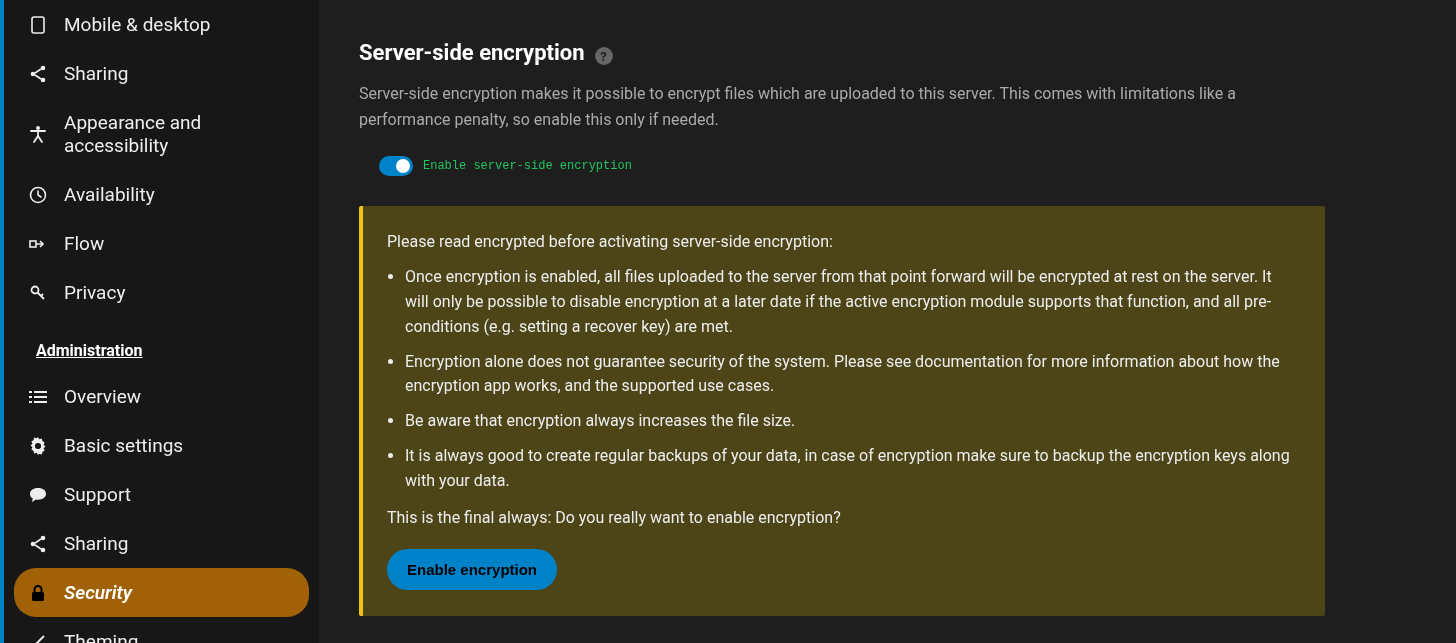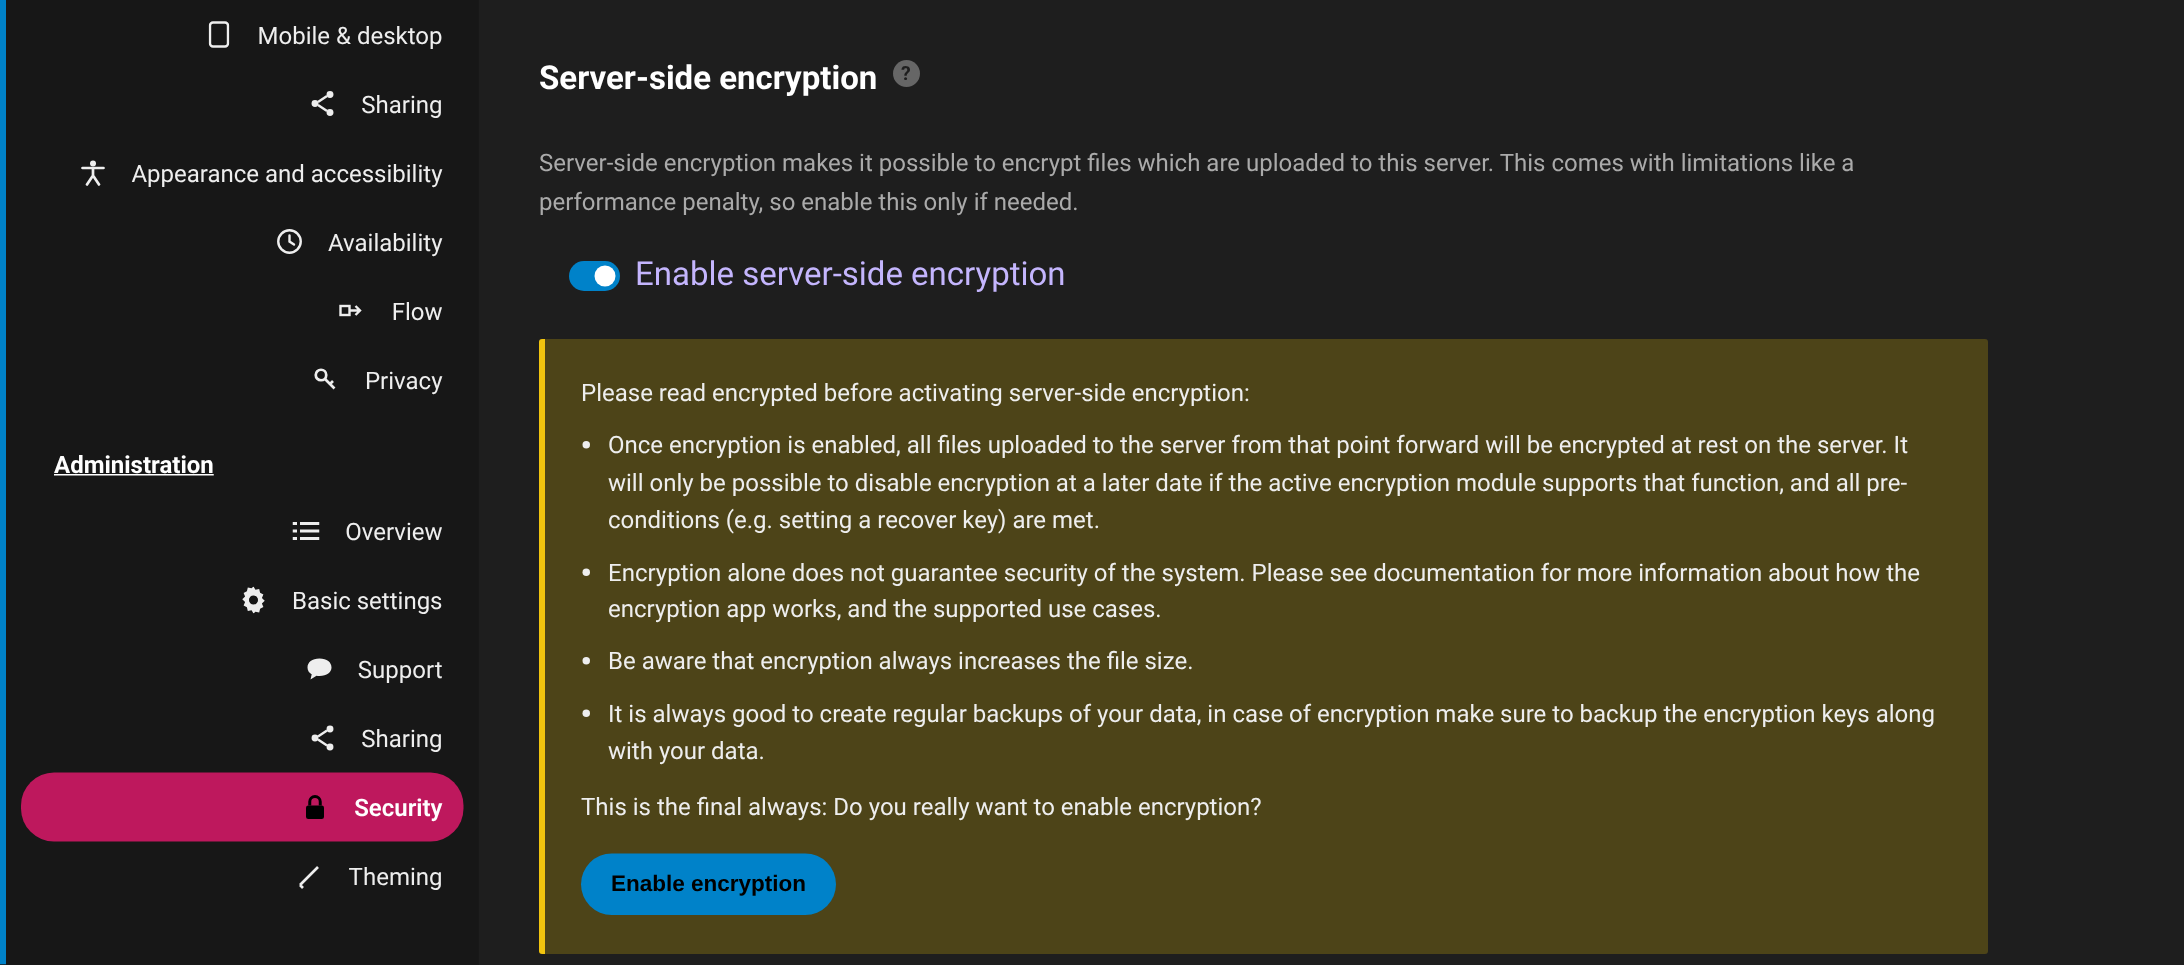--- a/index.html
+++ b/index.html
@@ -26,30 +26,30 @@
       background: #171717;
       flex-shrink: 0;
       padding-top: 0;
       overflow-y: auto;
     }
     .sidebar-item {
       display: flex;
       align-items: center;
       padding: 13px 14px;
       cursor: pointer;
-      font-size: 16px;
+      font-size: 19px;
       color: #eee;
       margin: 0 10px;
       border-radius: 22px;
-      justify-content: flex-end;
     }
     .sidebar-item.active {
-      background: #be185d;
+      background: #a16207;
       color: #fff;
       font-weight: 600;
+      font-style: italic;
     }
     .sidebar-item .icon {
       width: 20px;
       height: 20px;
       margin-right: 16px;
       display: flex;
       align-items: center;
       justify-content: center;
       flex-shrink: 0;
     }
@@ -63,23 +63,23 @@
     .main {
       flex: 1;
       background: #1e1e1e;
       padding: 40px 40px;
       overflow-y: auto;
     }
     .section-title {
       font-size: 22px;
       font-weight: 700;
       display: flex;
-      align-items: flex-start;
+      align-items: flex-end;
       gap: 10px;
-      margin-bottom: 31px;
+      margin-bottom: 16px;
     }
     .help-icon {
       width: 18px;
       height: 18px;
       border-radius: 50%;
       background: #666;
       color: #1e1e1e;
       display: inline-flex;
       align-items: center;
       justify-content: center;
@@ -111,22 +111,23 @@
     .toggle-knob {
       position: absolute;
       width: 14px;
       height: 14px;
       background: #fff;
       border-radius: 50%;
       top: 3px;
       right: 3px;
     }
     .toggle-label {
-      font-size: 22px;
-      color: #c4b5fd;
+      font-size: 12px;
+      color: #22c55e;
+      font-family: Liberation Mono, monospace;
     }
     .warning-box {
       background: #4d4418;
       border-left: 4px solid #f1c40f;
       padding: 26px 28px 26px 24px;
       border-radius: 2px;
       max-width: 966px;
     }
     .warning-intro {
       font-size: 16px;

